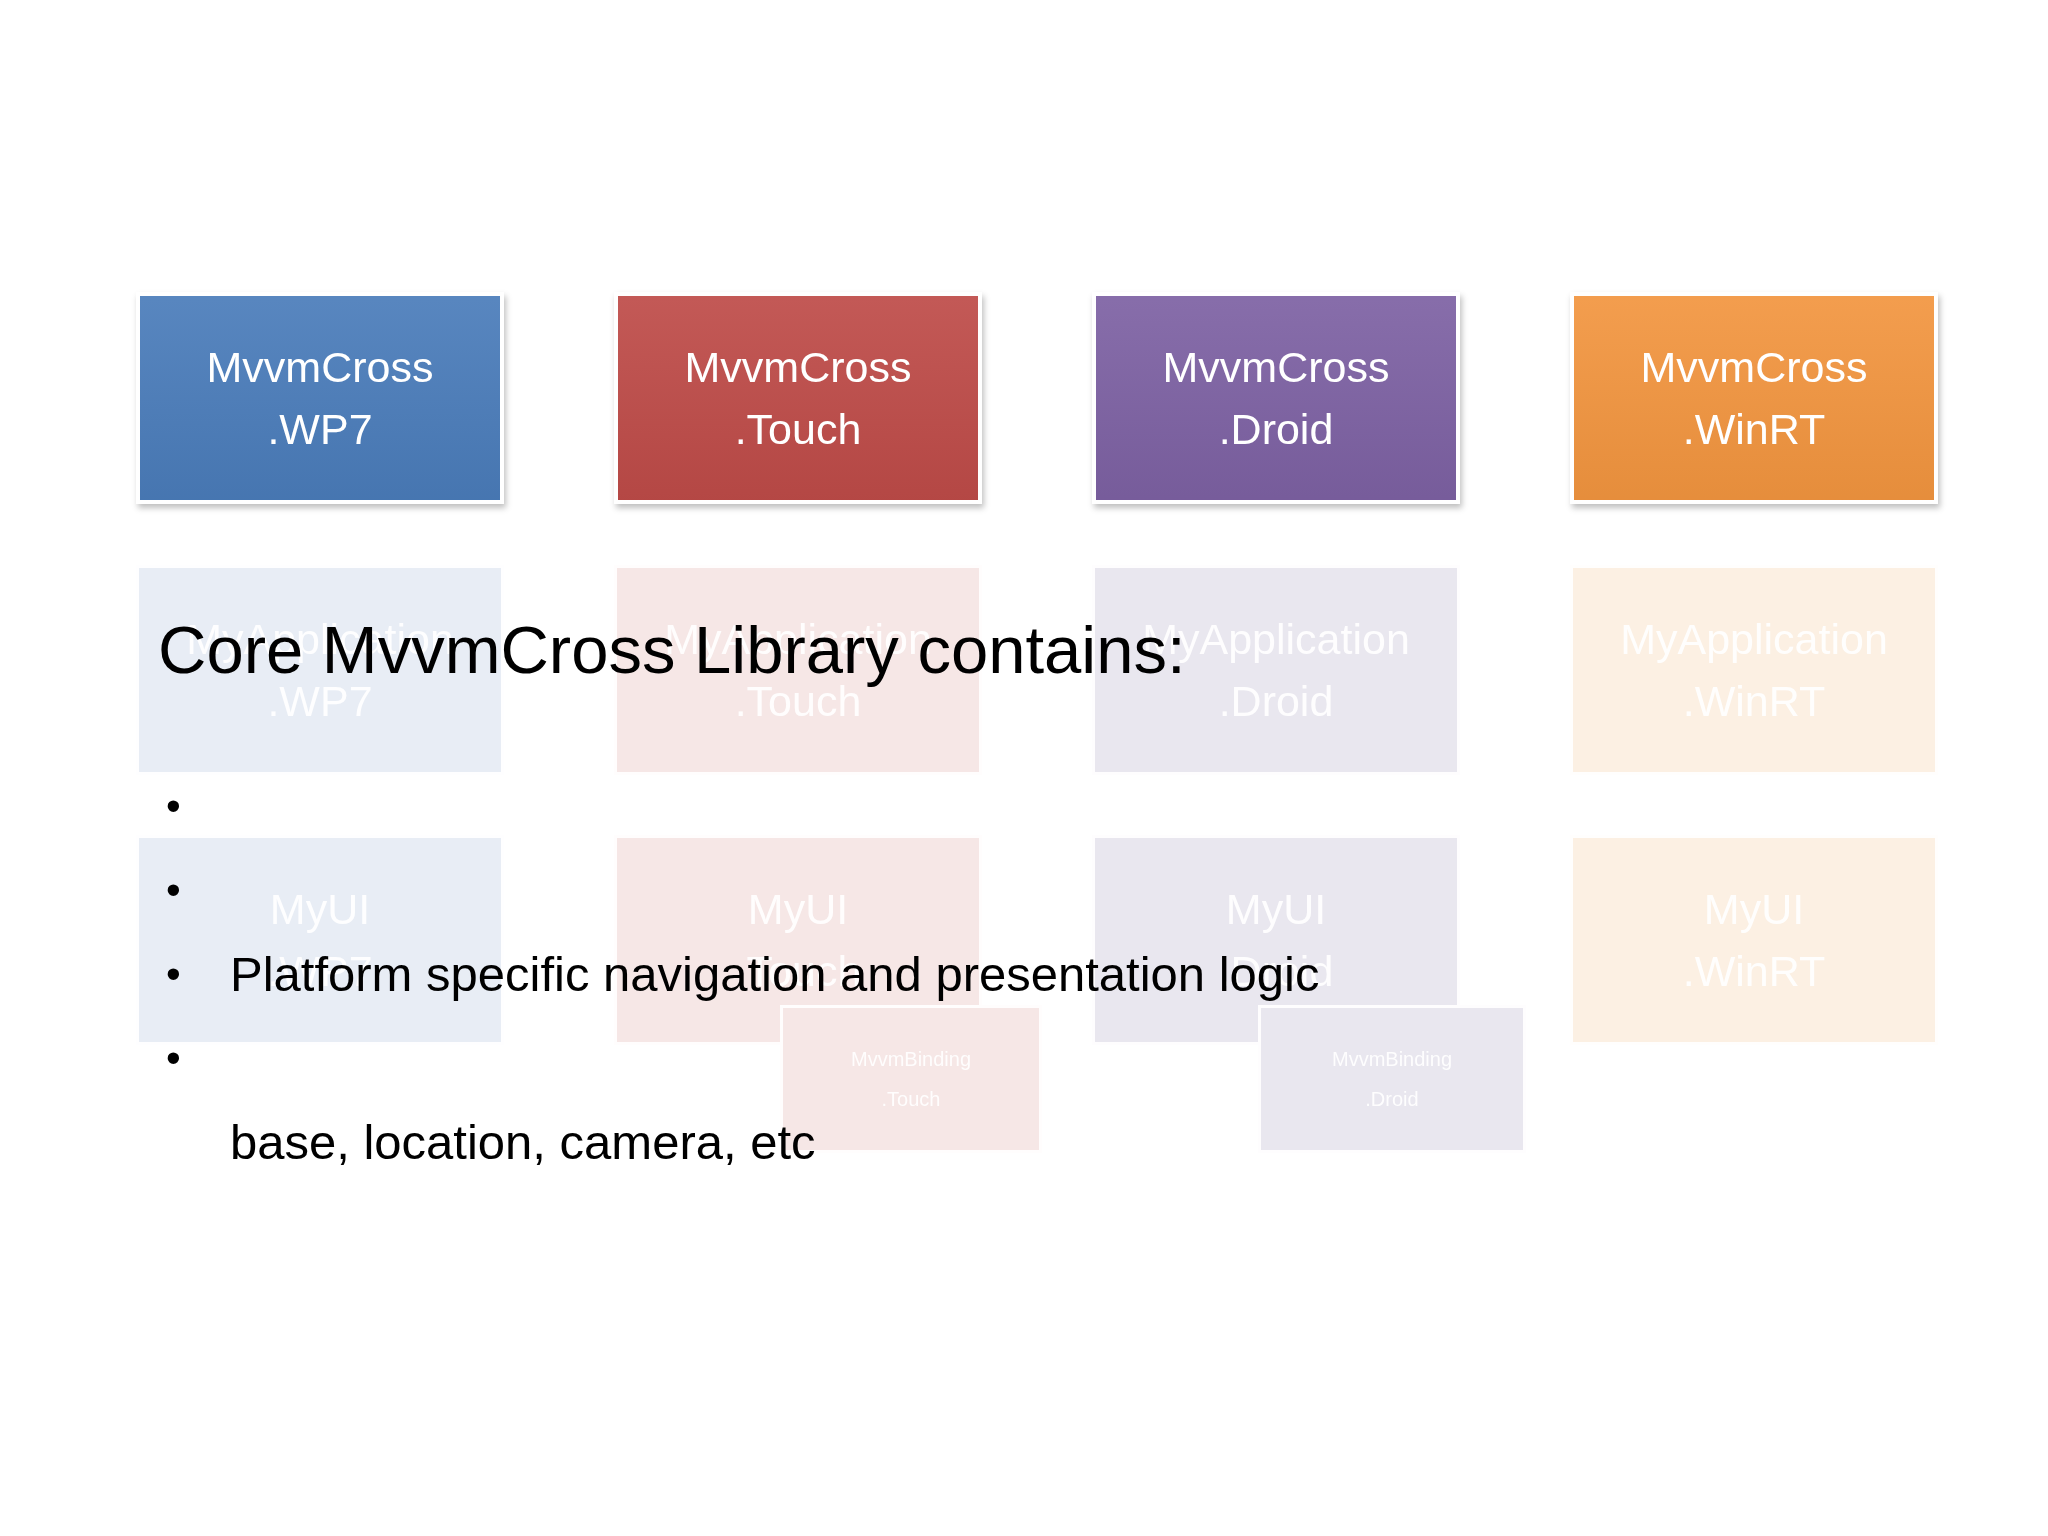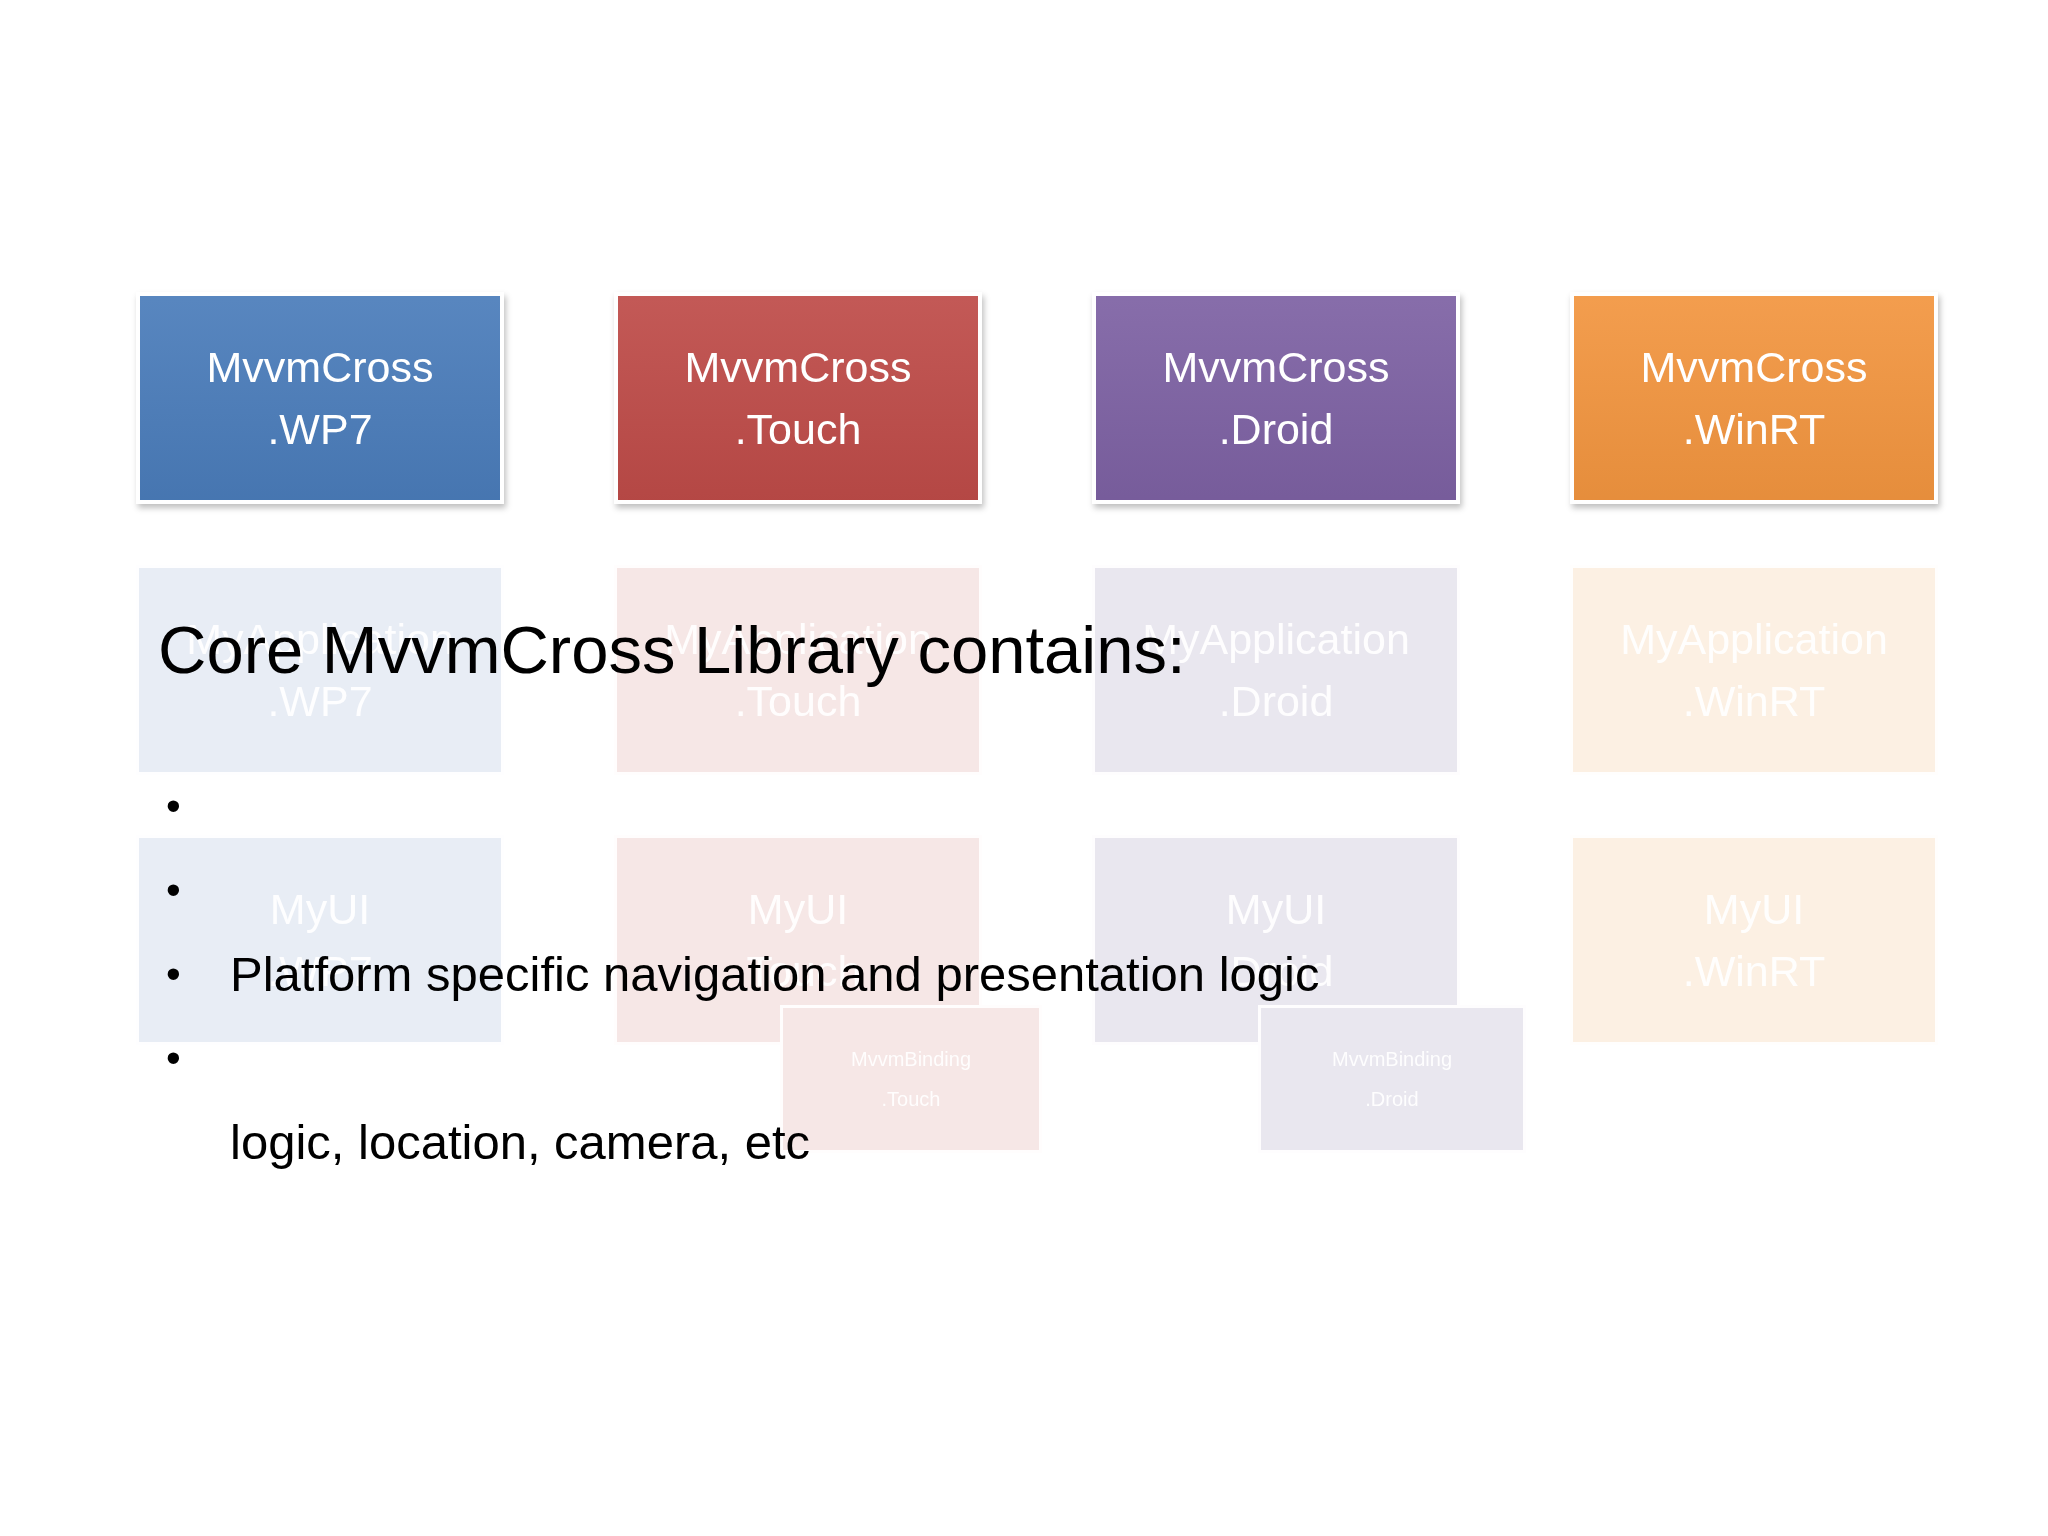--- a/index.html
+++ b/index.html
@@ -185,17 +185,17 @@
     <li>
 
       <span class="marker">•</span>
       <span class="text">Platform specific navigation and presentation logic</span>
     </li>
     <li>
       <span class="marker">•</span>
     </li>
     <li class="continuation">
       <span class="marker">•</span>
-      <span class="text">logic, location, camera, etc</span>
+      <span class="text">base, location, camera, etc</span>
     </li>
   </ul>
 
 </div>
 
 </body></html>

